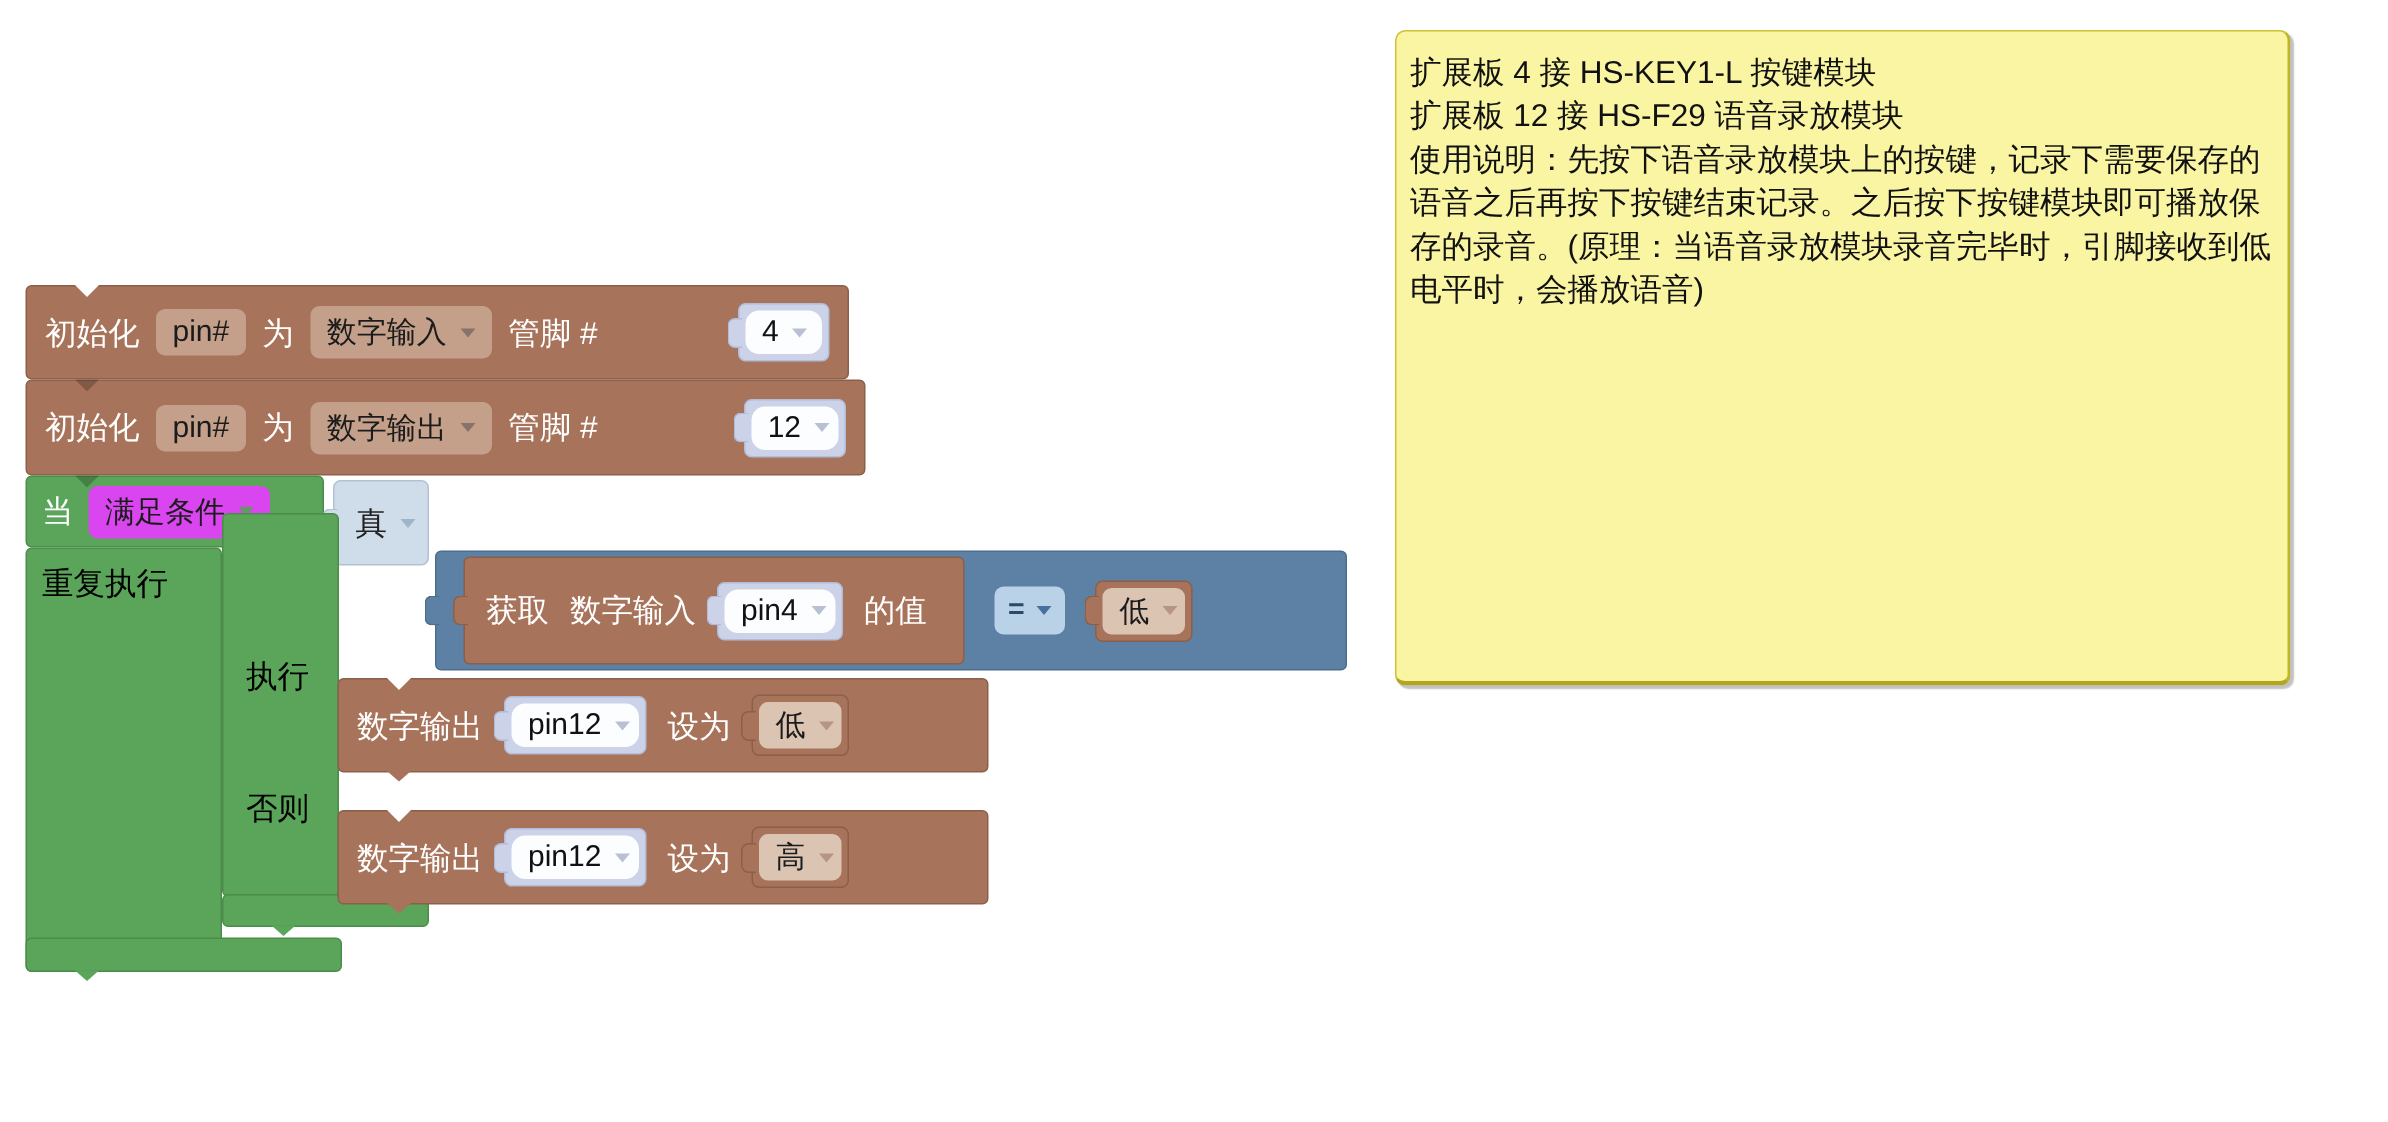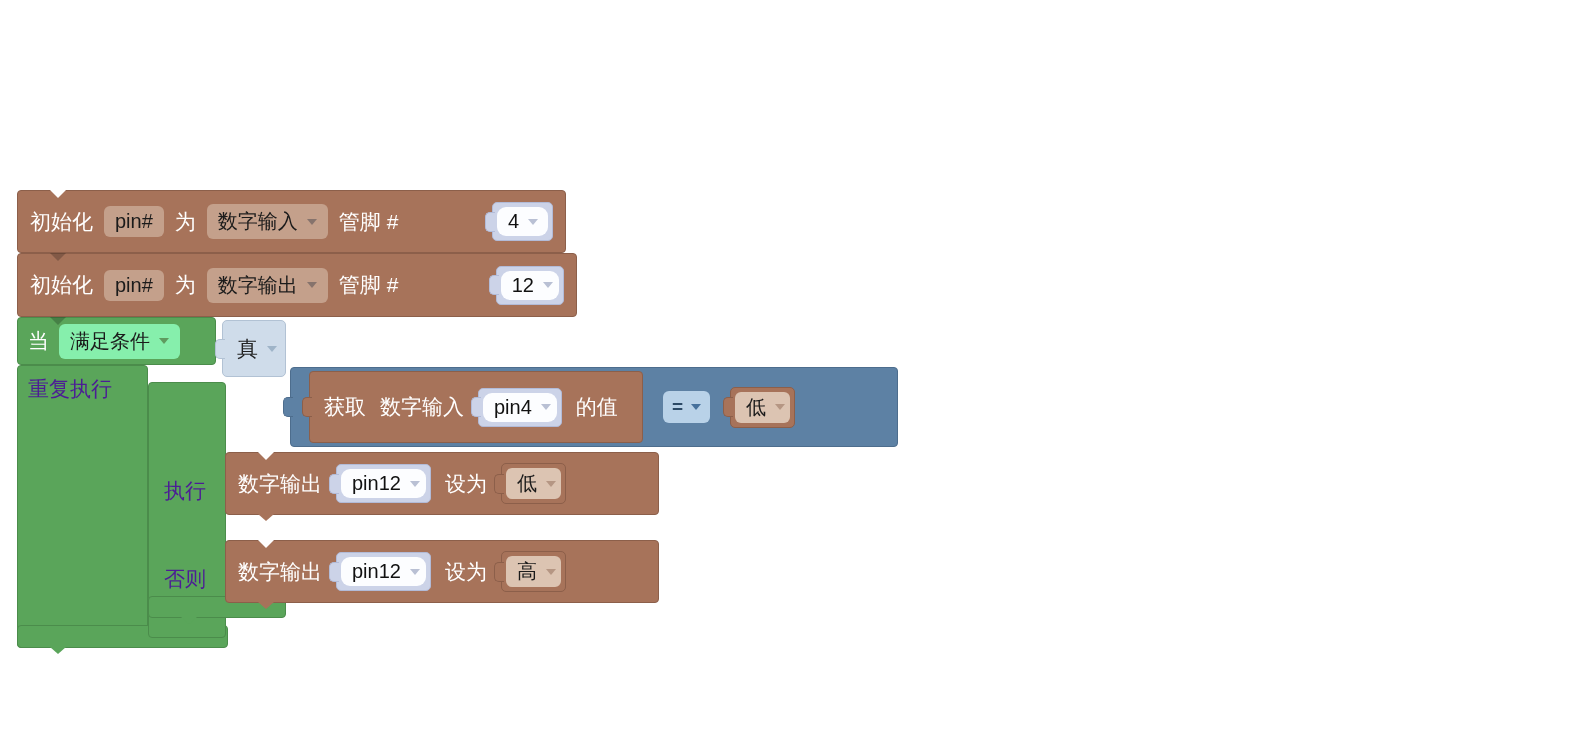--- a/index.html
+++ b/index.html
@@ -9,21 +9,21 @@
   }
   .blk{position:absolute;box-sizing:border-box;display:flex;align-items:center;
        font-size:21px;color:#fff;border-radius:4px;}
   .brown{background:#a7735a;border:1px solid #8c5f4a;}
   .green{background:#5aa55a;border:1px solid #4b8c4b;}
   .blue{background:#5d81a4;border:1px solid #4d6d8d;}
   .stmt{padding:0 12px;gap:11px;}
   .lbl{white-space:nowrap;}
   .fld{background:#c4a08b;border-radius:6px;color:#1b1b1b;font-size:20px;
        padding:4px 11px;display:flex;align-items:center;white-space:nowrap;}
-  .fld.green-f{background:#86efac;}
+  .fld.green-f{background:#d946ef;}
   .wf{background:#fcfdff;border-radius:9px;color:#111;font-size:20px;
       padding:3px 6px 3px 11px;display:flex;align-items:center;min-width:34px;white-space:nowrap;}
   .lav{background:#ccd3e8;border:1px solid #b2bbd8;border-radius:5px;padding:4px;
        position:relative;display:flex;align-items:center;}
   .mini{background:#a7735a;border:1px solid #8c5f4a;border-radius:5px;padding:4px;
         position:relative;display:flex;align-items:center;}
   .mini .mf{background:#dcc4b2;border-radius:6px;color:#1b1b1b;font-size:20px;
         padding:2px 5px 2px 11px;display:flex;align-items:center;white-space:nowrap;}
   .bool{position:absolute;background:#cfdcea;border:1px solid #b2c2d4;border-radius:5px;
         color:#222;font-size:21px;padding:6px 8px 6px 14px;display:flex;align-items:center;}
@@ -40,21 +40,21 @@
   .plug.p-blue{background:#5d81a4;border:1px solid #4d6d8d;border-right:none;}
   .plug.p-bool{background:#cfdcea;border:1px solid #b2c2d4;border-right:none;}
   .notch{position:absolute;top:-1px;left:32px;width:0;height:0;
          border-left:8px solid transparent;border-right:8px solid transparent;}
   .notch.from-white{border-top:8px solid #ffffff;}
   .notch.seam{border-top:8px solid rgba(0,0,0,0.22);}
   .tab{position:absolute;bottom:-7px;left:32px;width:0;height:0;
        border-left:8px solid transparent;border-right:8px solid transparent;}
   .tab.brown-t{border-top:7px solid #a7735a;}
   .tab.green-t{border-top:7px solid #5aa55a;}
-  .collabel{position:absolute;color:#4c1d95;font-size:21px;white-space:nowrap;}
+  .collabel{position:absolute;color:#000000;font-size:21px;white-space:nowrap;}
   .gear{width:29px;height:29px;flex:0 0 auto;}
   .comment{
     position:absolute;left:930px;top:20px;width:597px;height:437px;box-sizing:border-box;
     background:#faf5a2;border:1px solid #cfc233;border-right:2px solid #c0b427;
     border-bottom:3px solid #b3a61c;border-radius:7px;
     box-shadow:2px 2px 1px rgba(120,120,120,0.45);
     padding:13px 9px;color:#111;font-size:21px;line-height:29px;white-space:pre-wrap;
   }
 </style>
 </head>
@@ -116,21 +116,21 @@
   </div>
 
   <div class="blk green" style="left:17px;top:365px;width:131px;height:283px;">
     <span class="collabel" style="left:10px;top:9px;">重复执行</span>
   </div>
 
   <div class="blk green" style="left:17px;top:625px;width:211px;height:23px;">
     <span class="tab green-t"></span>
   </div>
 
-  <div class="blk green" style="left:148px;top:382px;width:78px;height:256px;">
+  <div class="blk green" style="left:148px;top:342px;width:78px;height:256px;">
     <span class="collabel" style="left:15px;top:94px;">执行</span>
     <span class="collabel" style="left:15px;top:182px;text-align:center;">否则</span>
   </div>
 
 
   <div class="blk green" style="left:148px;top:596px;width:138px;height:22px;">
     <span class="tab green-t"></span>
   </div>
 
   <div class="blk blue" style="left:290px;top:367px;width:608px;height:80px;padding:0 14px 0 18px;gap:20px;">
@@ -199,14 +199,17 @@
     <span class="lbl">设为</span>
     <span class="mini">
       <span class="plug p-brown"></span>
       <span class="mf">
         <span>高</span>
         <i class="tri" style="border-top-color:#b59683;"></i>
       </span>
     </span>
   </div>
 
+  <div class="comment">扩展板 4 接 HS-KEY1-L 按键模块
+扩展板 12 接 HS-F29 语音录放模块
+使用说明：先按下语音录放模块上的按键，记录下需要保存的语音之后再按下按键结束记录。之后按下按键模块即可播放保存的录音。(原理：当语音录放模块录音完毕时，引脚接收到低电平时，会播放语音)</div>
 
 </div>
 
 </body></html>

